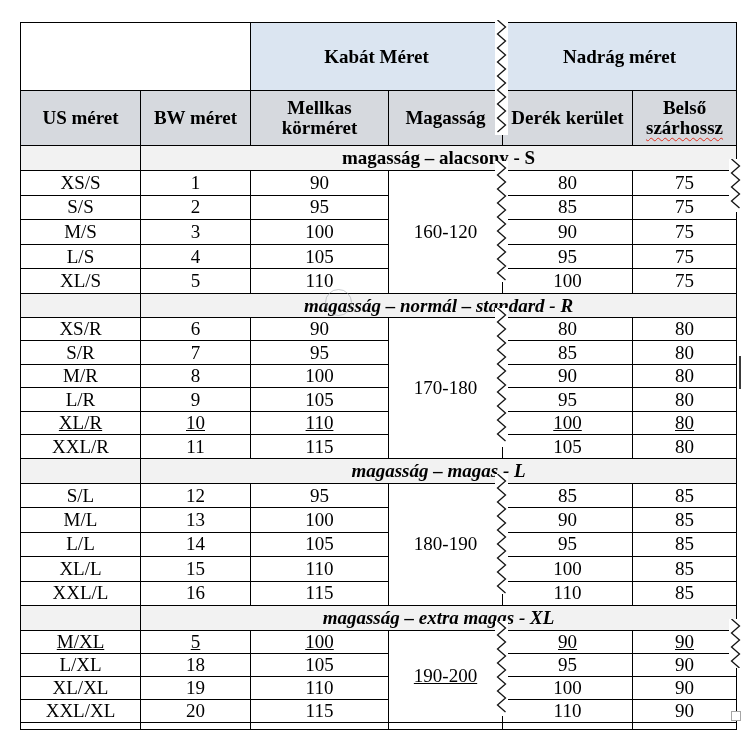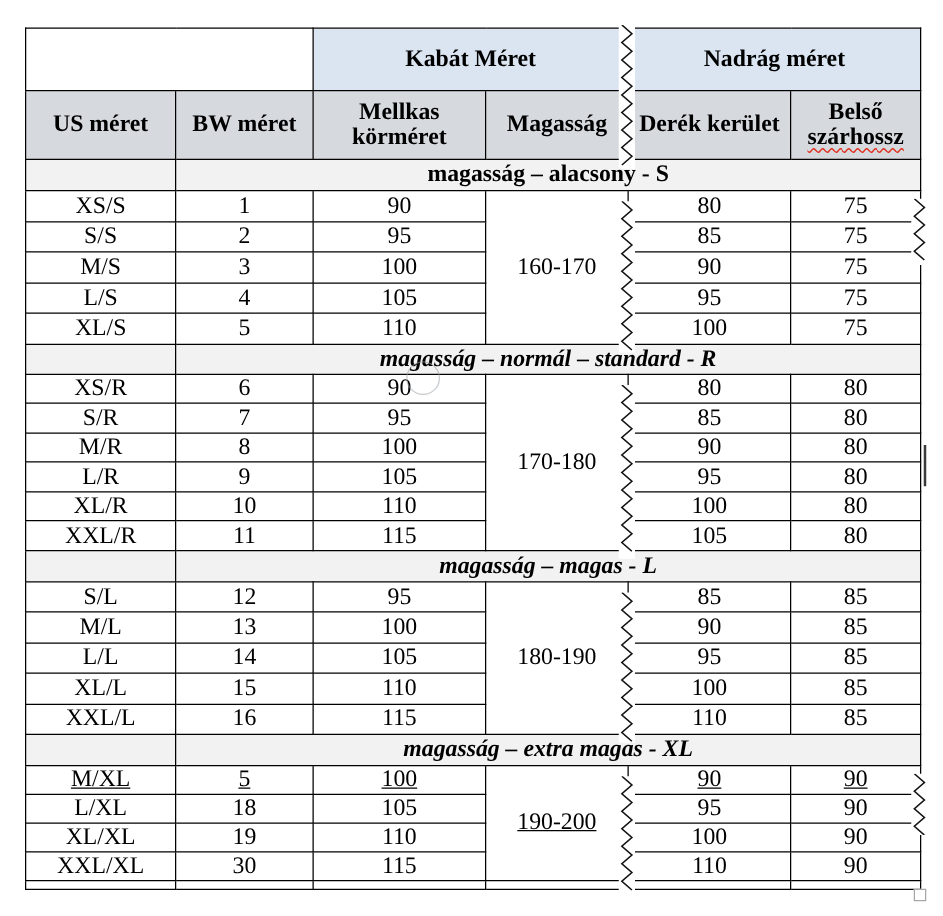--- a/index.html
+++ b/index.html
@@ -92,21 +92,21 @@
   <table id="size-table">
     <colgroup>
       <col style="width:120px">
         <col style="width:110px">
         <col style="width:138px">
       <col style="width:114px">
         <col style="width:130px">
         <col style="width:104px">
     </colgroup>
     <tbody id="tbl-body">
-      <tr style="height:50px">
+      <tr style="height:68px">
         <td class="spacer-td" colspan="2"></td>
         <td class="group-hdr bl2 no-br" colspan="2">Kabát Méret</td>
         <td class="group-hdr br2 no-bl" colspan="2">Nadrág méret</td>
       </tr>
       <tr style="height:55px">
         <td class="col-hdr top-edge first-col">US méret</td>
         <td class="col-hdr top-edge">BW méret</td>
         <td class="col-hdr">Mellkas körméret</td>
         <td class="col-hdr no-br">Magasság</td>
         <td class="col-hdr no-bl">Derék kerület</td>
@@ -117,21 +117,21 @@
       </tr>
 
     <tr class="section-row" style="height: 25px; margin-top: 33px;">
           <td class="first-col"></td>
           <td colspan="5" class="sec-title last-col sans">magasság – alacsony - S</td>
         </tr>
         <tr style="height: 24.6px;">
           <td class="us-col first-col">XS/S</td>
           <td>1</td>
           <td class="">90</td>
-          <td rowspan="5" class="no-br">160-170</td>
+          <td rowspan="5" class="no-br">160-120</td>
           <td class="no-bl">80</td>
           <td class="last-col">75</td>
         </tr>
         <tr style="height: 24.6px;">
           <td class="us-col first-col">S/S</td>
           <td>2</td>
           <td class="no-br">95</td>
           <td class="no-bl">85</td>
           <td class="last-col">75</td>
         </tr>
@@ -182,21 +182,21 @@
           <td class="no-bl">90</td>
           <td class="last-col">80</td>
         </tr>
         <tr style="height: 23.5px;">
           <td class="us-col first-col">L/R</td>
           <td>9</td>
           <td class="no-br">105</td>
           <td class="no-bl">95</td>
           <td class="last-col">80</td>
         </tr>
-        <tr style="height: 23.5px;">
+        <tr style="height: 23.5px; text-decoration: underline;">
           <td class="us-col first-col">XL/R</td>
           <td>10</td>
           <td class="no-br">110</td>
           <td class="no-bl">100</td>
           <td class="last-col">80</td>
         </tr>
         <tr style="height: 23.5px;">
           <td class="us-col first-col">XXL/R</td>
           <td>11</td>
           <td class="no-br">115</td>
@@ -264,21 +264,21 @@
         </tr>
         <tr style="height: 23px;">
           <td class="us-col first-col">XL/XL</td>
           <td>19</td>
           <td class="no-br">110</td>
           <td class="no-bl">100</td>
           <td class="last-col">90</td>
         </tr>
         <tr style="height: 23px;">
           <td class="us-col first-col">XXL/XL</td>
-          <td>30</td>
+          <td>20</td>
           <td class="no-br">115</td>
           <td class="no-bl">110</td>
           <td class="last-col">90</td>
         </tr>
         <tr class="thin-row" style="height: 7px;">
           <td class="first-col"></td>
           <td></td>
           <td></td>
           <td></td>
           <td></td>

